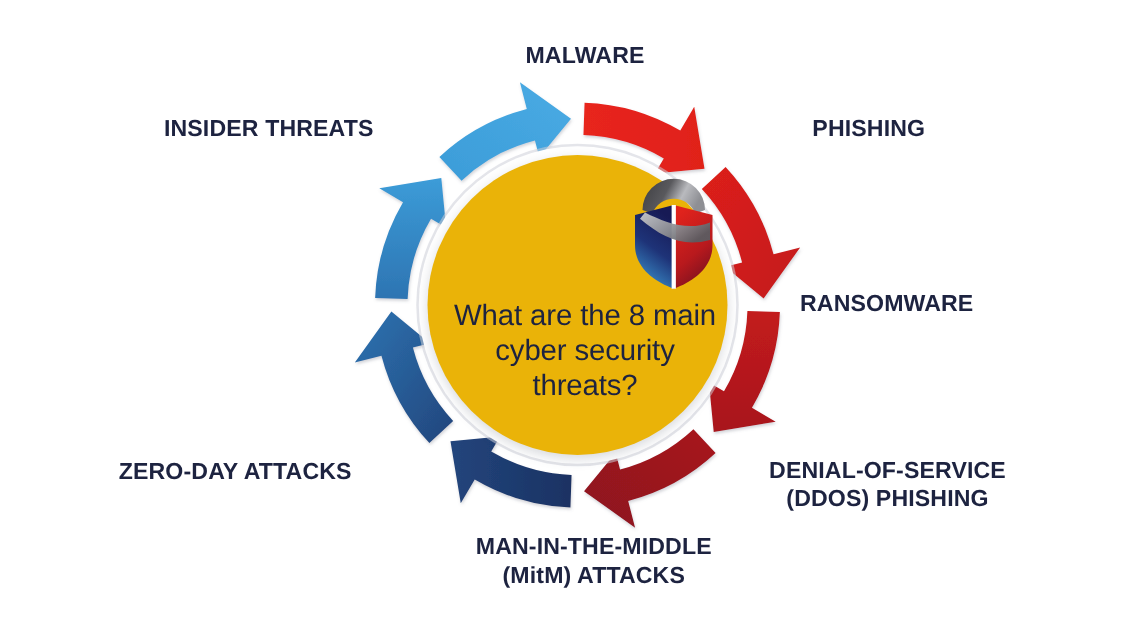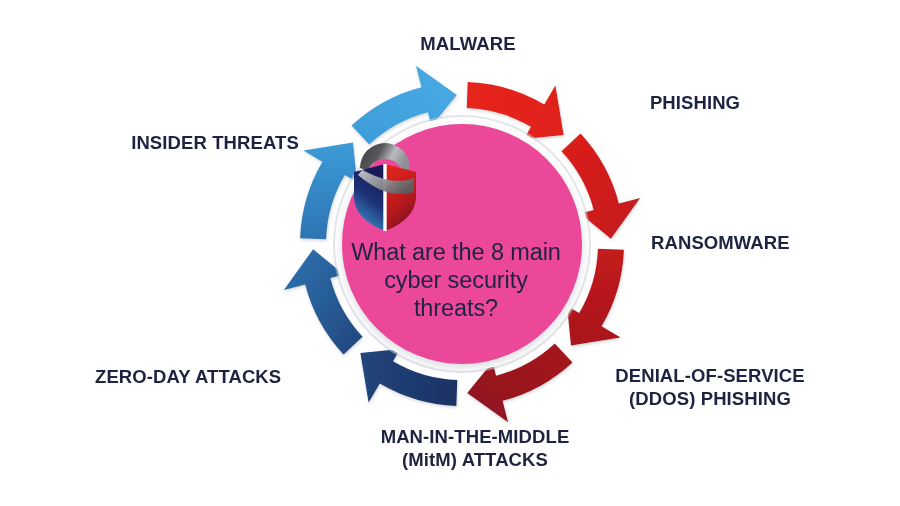--- a/index.html
+++ b/index.html
@@ -30,28 +30,28 @@
   }
 
   
   .hub {
     position: absolute;
     left: 342px;
     top: 124px;
     width: 240px;
     height: 240px;
     border-radius: 50%;
-    background: #ec4899;
+    background: #eab308;
     box-shadow: 0 3px 9px rgba(120,125,140,0.30),
                 0 0 0 7px #ffffff,
                 0 0 0 9px rgba(205,208,216,0.55);
     z-index: 5;
     display: flex;
     flex-direction: column;
-    align-items: flex-start;
+    align-items: flex-end;
     justify-content: flex-start;
   }
   .shield-wrap {
     margin-top: 14px;
     width: 86px;
     height: 96px;
   }
   .center-question {
     margin-top: 4px;
     width: 228px;
@@ -71,26 +71,26 @@
     font-weight: bold;
     font-size: 18.5px;
     line-height: 1.22;
     color: #1d2340;
     letter-spacing: 0.1px;
     z-index: 6;
     white-space: pre-line;
   }
   .lbl-malware        { left: 0;   top: 33px;  width: 900px; text-align: center; padding-left: 18px; }
   .lbl-phishing       { left: 585px; top: 92px;  width: 220px; text-align: center; }
-  .lbl-ransomware     { left: 640px; top: 232px; width: 240px; text-align: left; margin-left: 11px; }
+  .lbl-ransomware     { left: 640px; top: 232px; width: 240px; text-align: left; }
   .lbl-ddos          { left: 580px; top: 365px; width: 260px; text-align: center; }
   .lbl-mitm          { left: 335px; top: 426px; width: 280px; text-align: center; }
   .lbl-zeroday       { left: 95px;  top: 366px; width: 260px; text-align: left; }
   .lbl-social        { left: 60px;  top: 227px; width: 225px; text-align: center; }
-  .lbl-insider       { left: 80px;  top: 92px;  width: 270px; text-align: center; margin-top: 40px; }
+  .lbl-insider       { left: 80px;  top: 92px;  width: 270px; text-align: center; }
 </style>
 </head>
 <body>
 
 <div id="infographic">
 
   <svg id="ring-svg" viewBox="0 0 900 506">
     <defs>
 
       <linearGradient id="g-malware" x1="0" y1="0" x2="1" y2="0">

